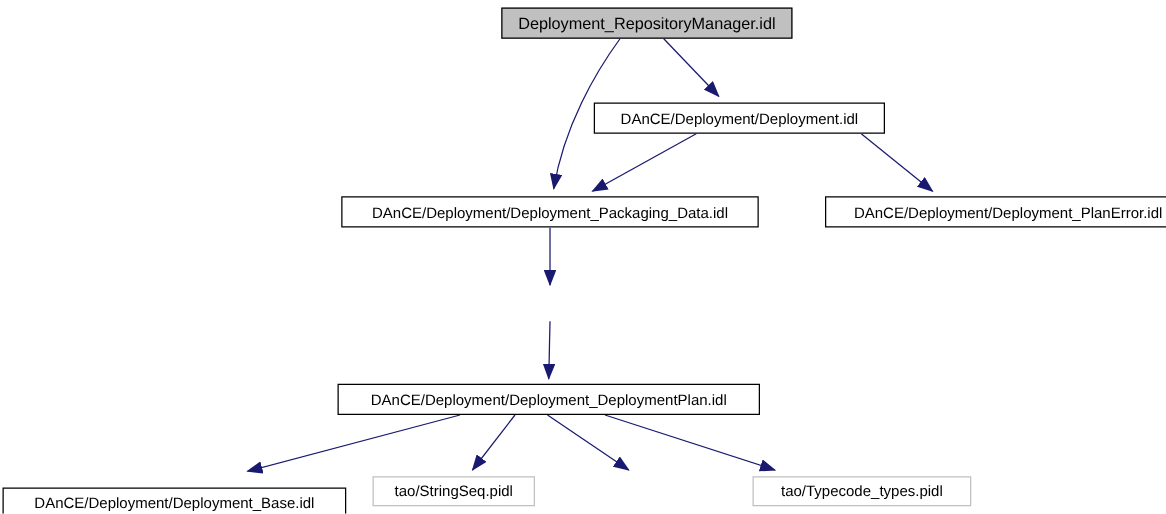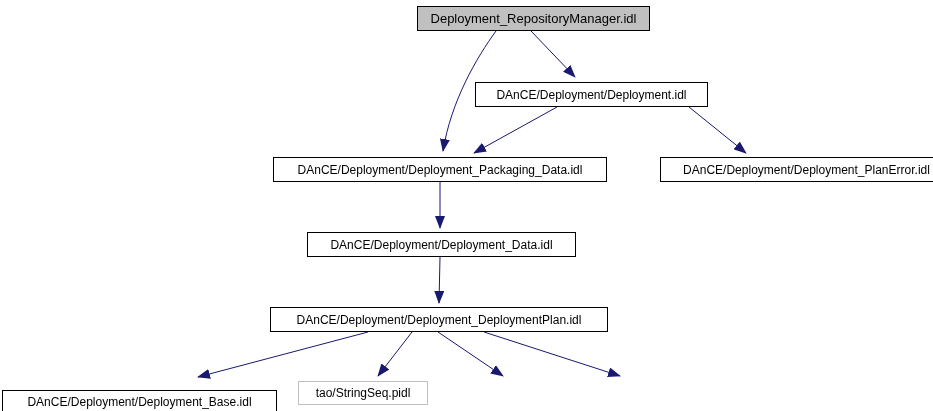--- a/index.html
+++ b/index.html
@@ -41,21 +41,20 @@
     white-space: nowrap;
     overflow: hidden;
     text-align: center;
     line-height: 1;
     cursor: default;
   }
   .graph-node.root {
     background: #c0c0c0;
     font-weight: 400;
     font-size: 13px;
-    margin-left: 16px;
   }
   .graph-node.external {
     border-color: #c0c0c0;
   }
   .graph-node.link {
     cursor: pointer;
   }
   .edge-path {
     fill: none;
     stroke-width: 1;
@@ -82,18 +81,18 @@
         <path d="M412,332 L378,376" class="edge-path" stroke="#191970" marker-end="url(#arrowhead)"></path>
         <path d="M438,332 L503,376" class="edge-path" stroke="#191970" marker-end="url(#arrowhead)"></path>
         <path d="M484,332 L620,376" class="edge-path" stroke="#191970" marker-end="url(#arrowhead)"></path>
       </g>
   </svg>
   <div id="nodes" class="nodes-layer">
       <div class="graph-node root" style="left: 401px; top: 6px; width: 233px; height: 25px;">Deployment_RepositoryManager.idl</div>
       <div class="graph-node link" style="left: 475px; top: 82px; width: 233px; height: 25px;">DAnCE/Deployment/Deployment.idl</div>
       <div class="graph-node link" style="left: 273px; top: 157px; width: 334px; height: 25px;">DAnCE/Deployment/Deployment_Packaging_Data.idl</div>
       <div class="graph-node link" style="left: 660px; top: 157px; width: 293px; height: 25px;">DAnCE/Deployment/Deployment_PlanError.idl</div>
-      <div class="graph-node link" style="left: 307px; top: 232px; width: 269px; height: 25px;">DAnCE/Deployment/Deployment_Data.idl</div>
       <div class="graph-node link" style="left: 270px; top: 307px; width: 338px; height: 25px;">DAnCE/Deployment/Deployment_DeploymentPlan.idl</div>
       <div class="graph-node link" style="left: 2px; top: 390px; width: 275px; height: 24px;">DAnCE/Deployment/Deployment_Base.idl</div>
       <div class="graph-node external" style="left: 298px; top: 381px; width: 130px; height: 24px;">tao/StringSeq.pidl</div>
+      <div class="graph-node external" style="left: 602px; top: 381px; width: 175px; height: 24px;">tao/Typecode_types.pidl</div>
     </div>
 </div>
 
 </body></html>

